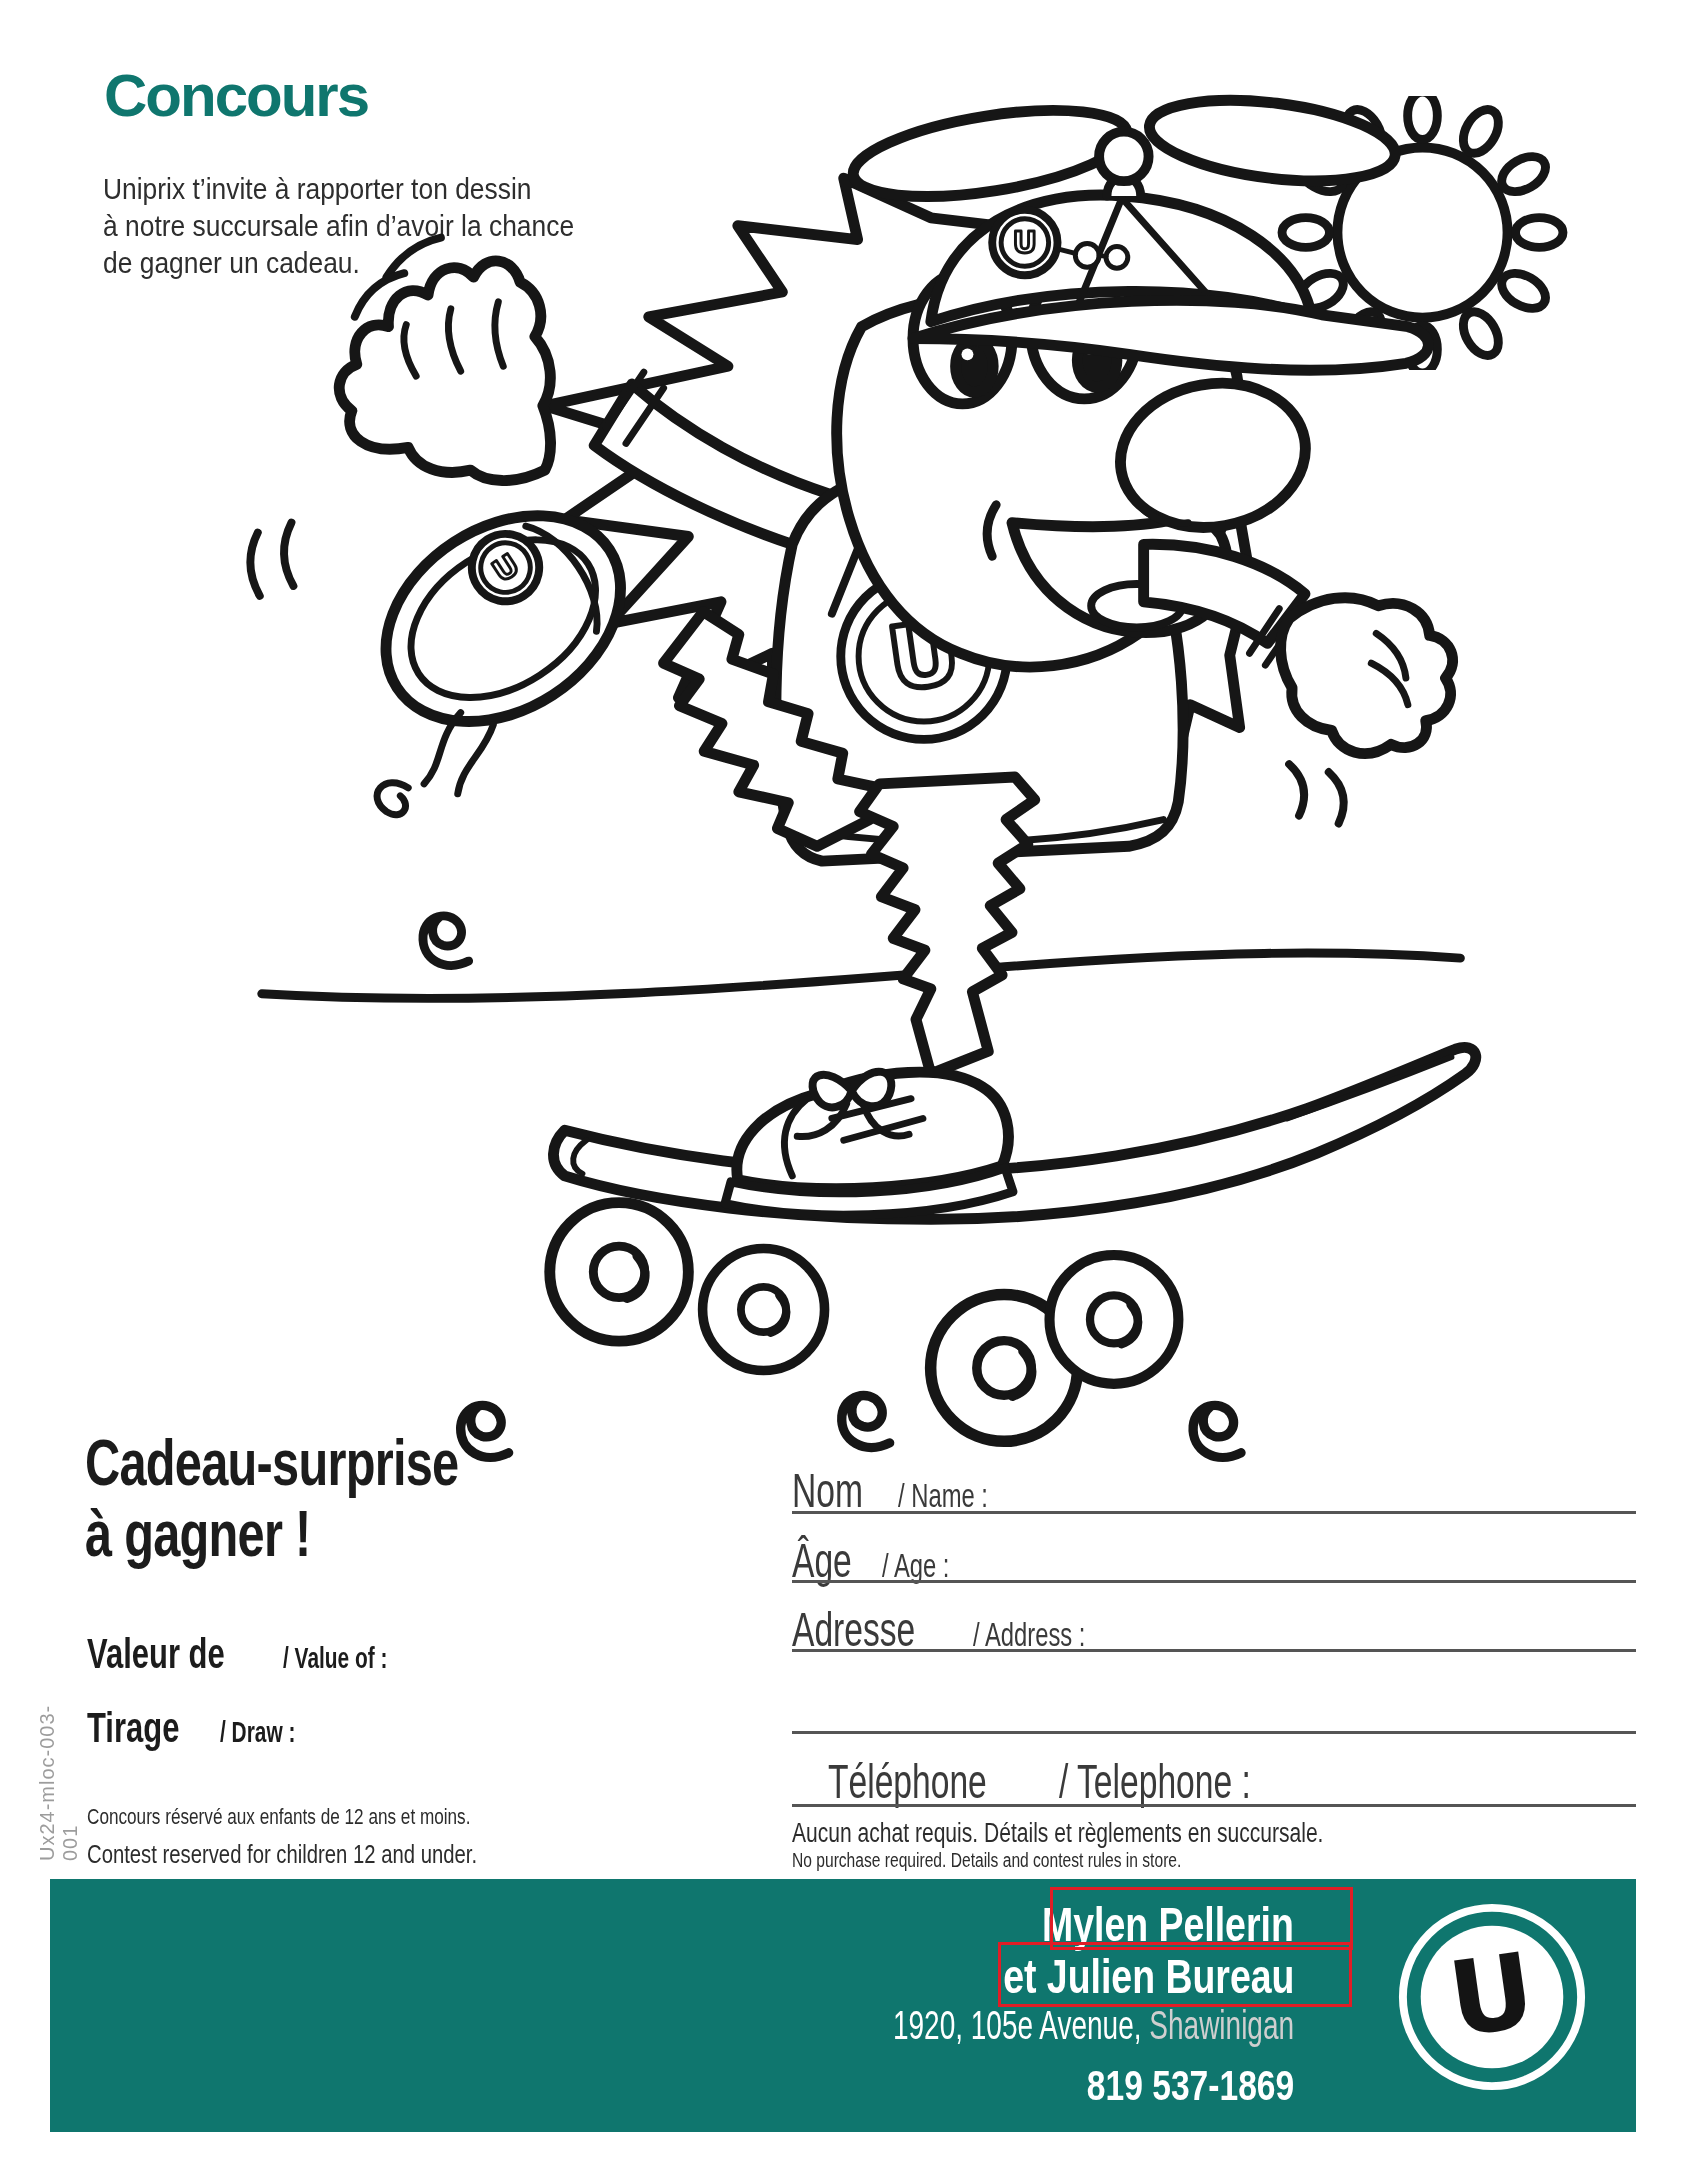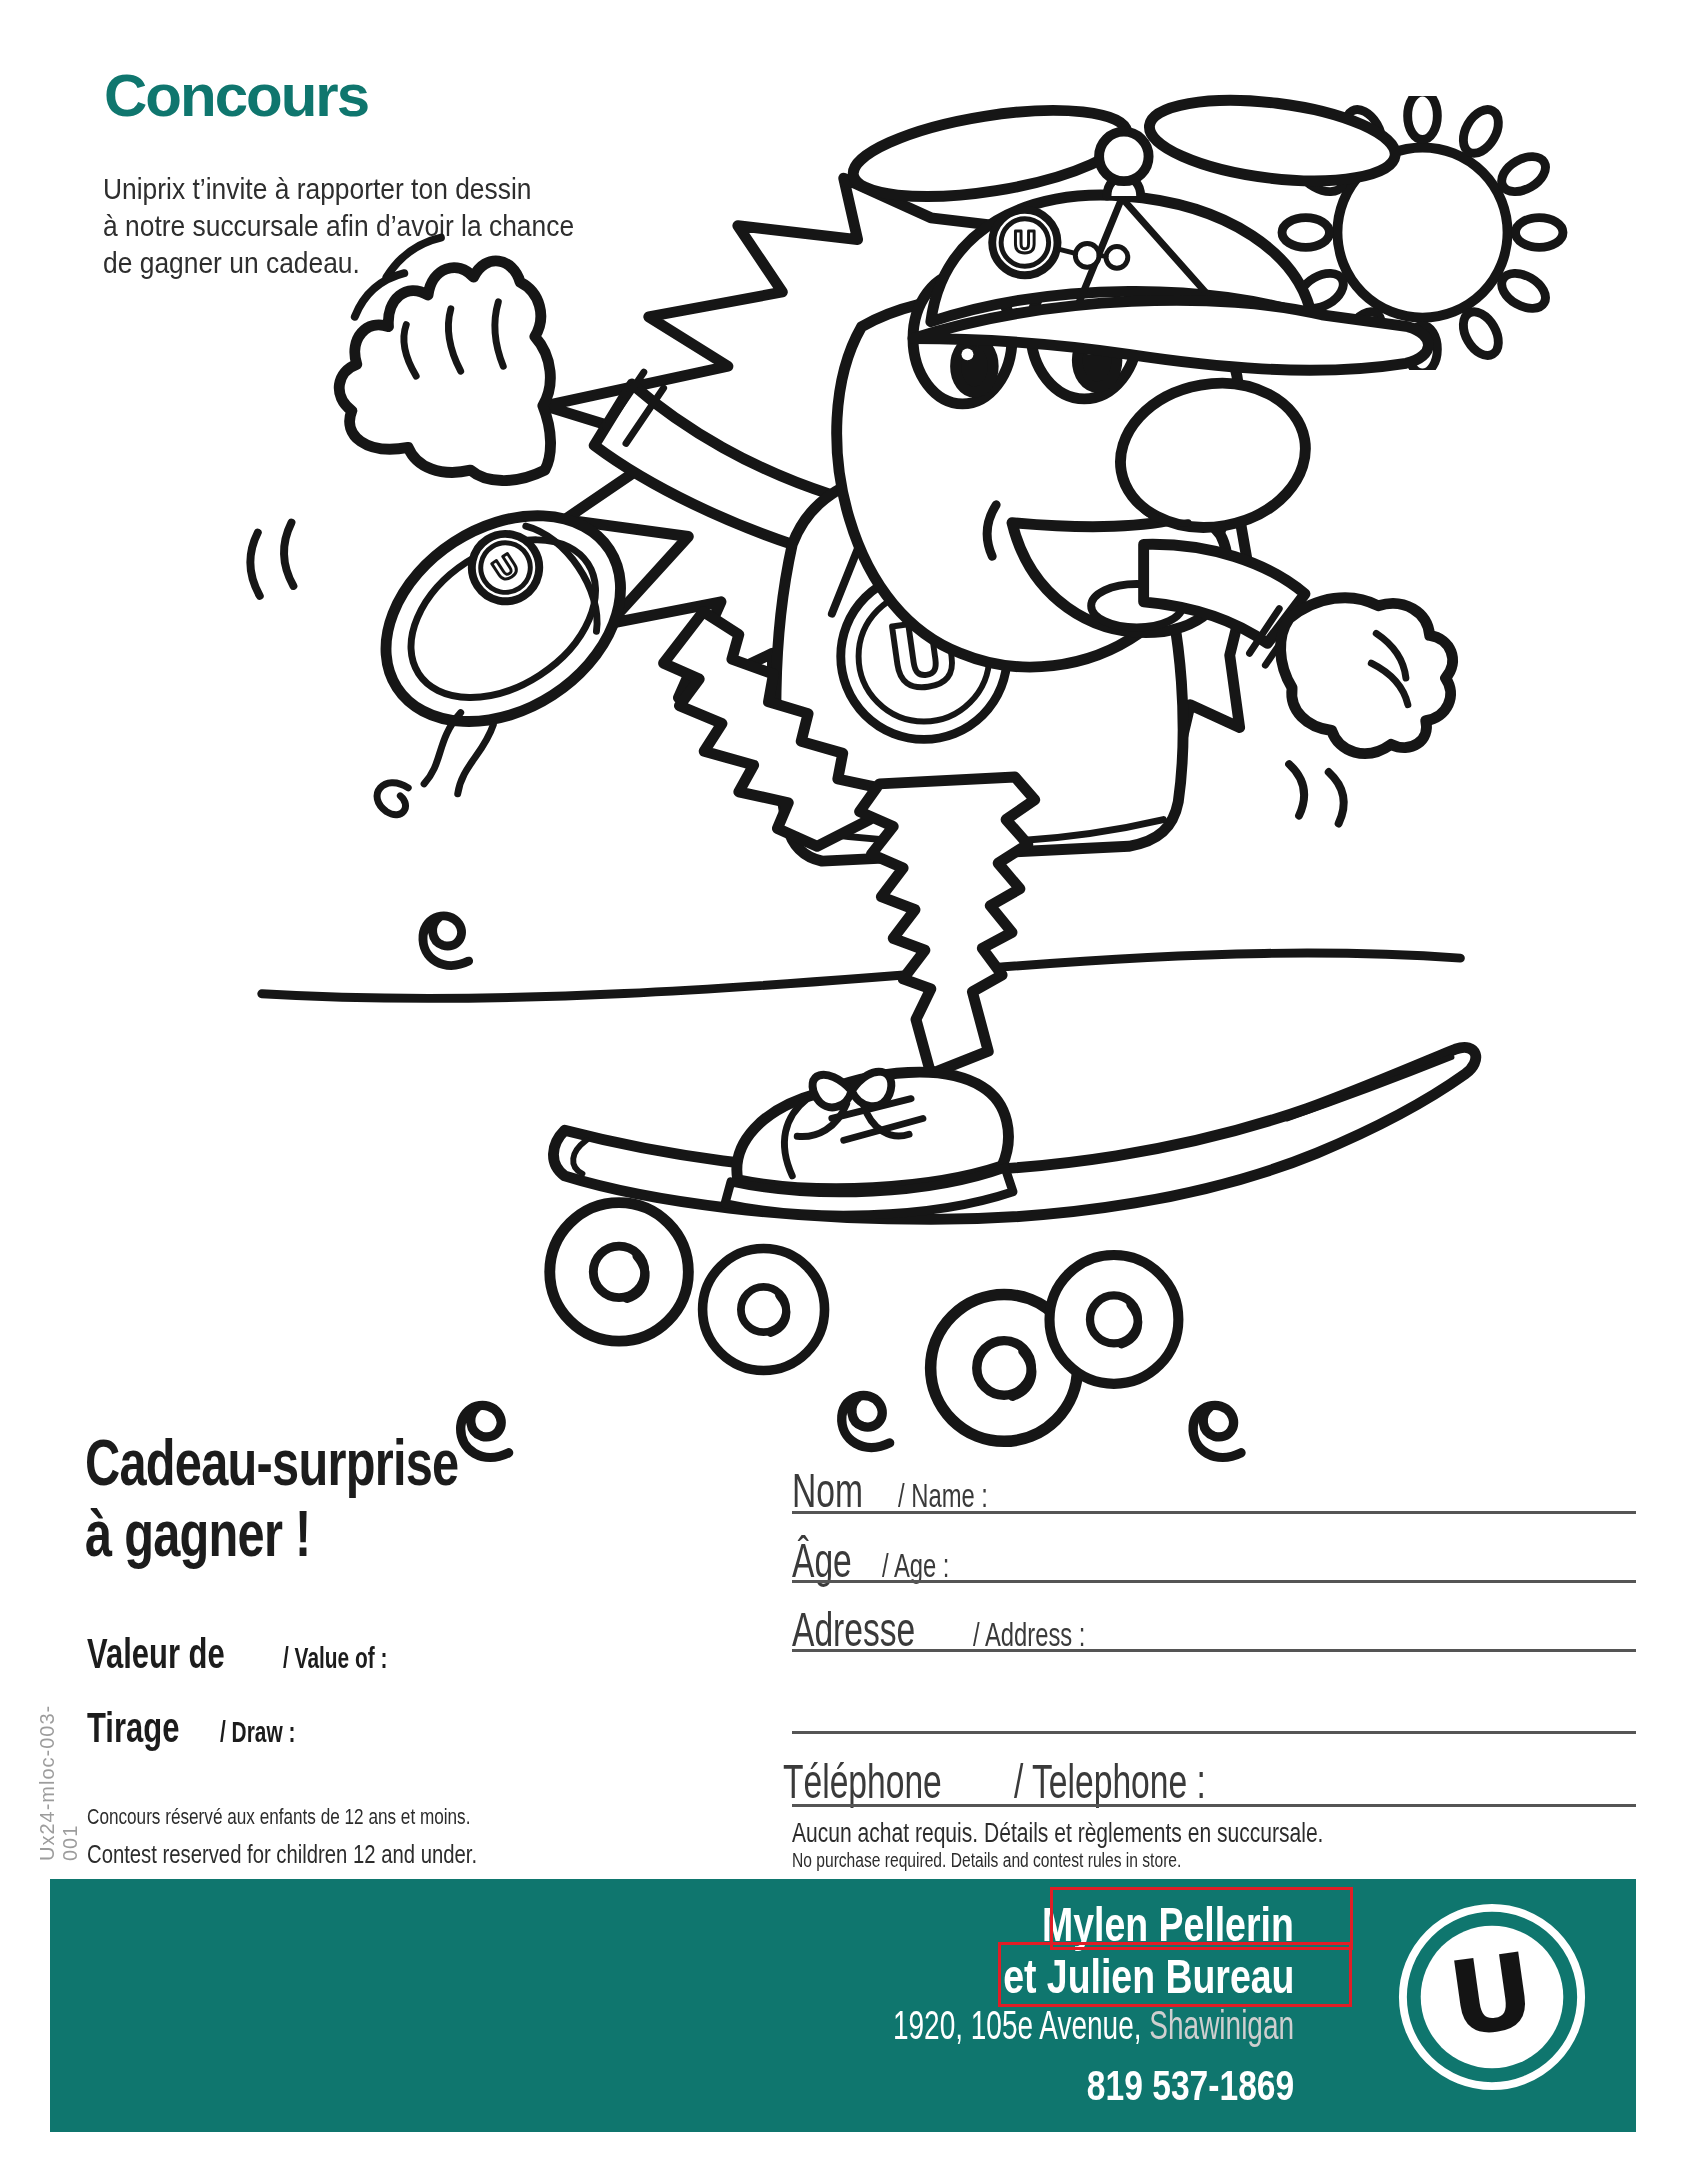--- a/index.html
+++ b/index.html
@@ -300,21 +300,21 @@
   <div class="fline" style="top:1580px;"></div>
 
   <div class="abs" style="left:792px;top:1602px;">
     <span class="cx sx70 f-fr">Adresse</span>
     <span class="cx sx70 f-en">/ Address :</span>
   </div>
   <div class="fline" style="top:1649px;"></div>
 
   <div class="fline" style="top:1731px;"></div>
 
-  <div class="abs" style="left:783px;top:1754px;">
+  <div class="abs" style="left:828px;top:1754px;">
     <span class="cx sx70 f-fr">Téléphone</span>
     <span class="cx sx70 f-fr">/ Telephone :</span>
   </div>
   <div class="fline" style="top:1804px;"></div>
 
   <div class="abs legal1" style="left:792px;top:1818px;">
     <span class="cx sx78">Aucun achat requis. Détails et règlements en succursale.</span></div>
   <div class="abs legal2" style="left:792px;top:1849px;">
     <span class="cx sx78">No purchase required. Details and contest rules in store.</span></div>
 

